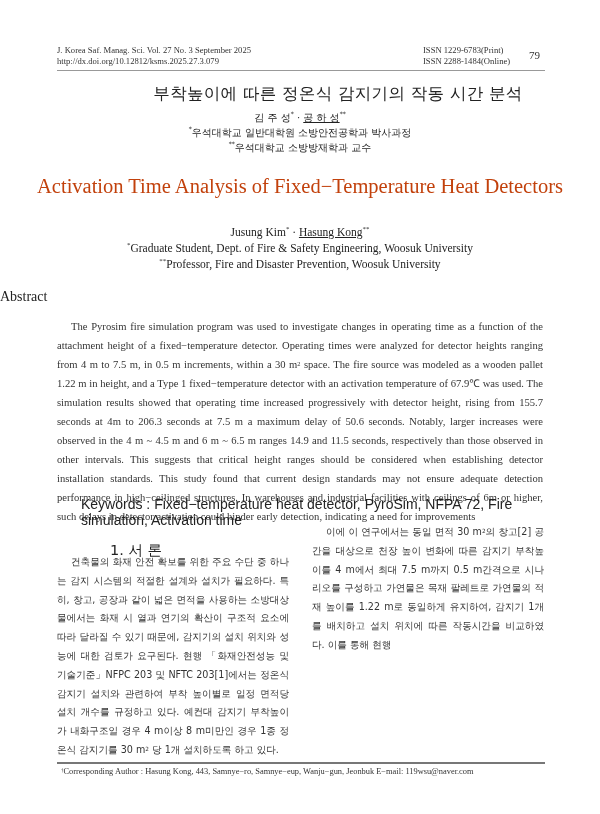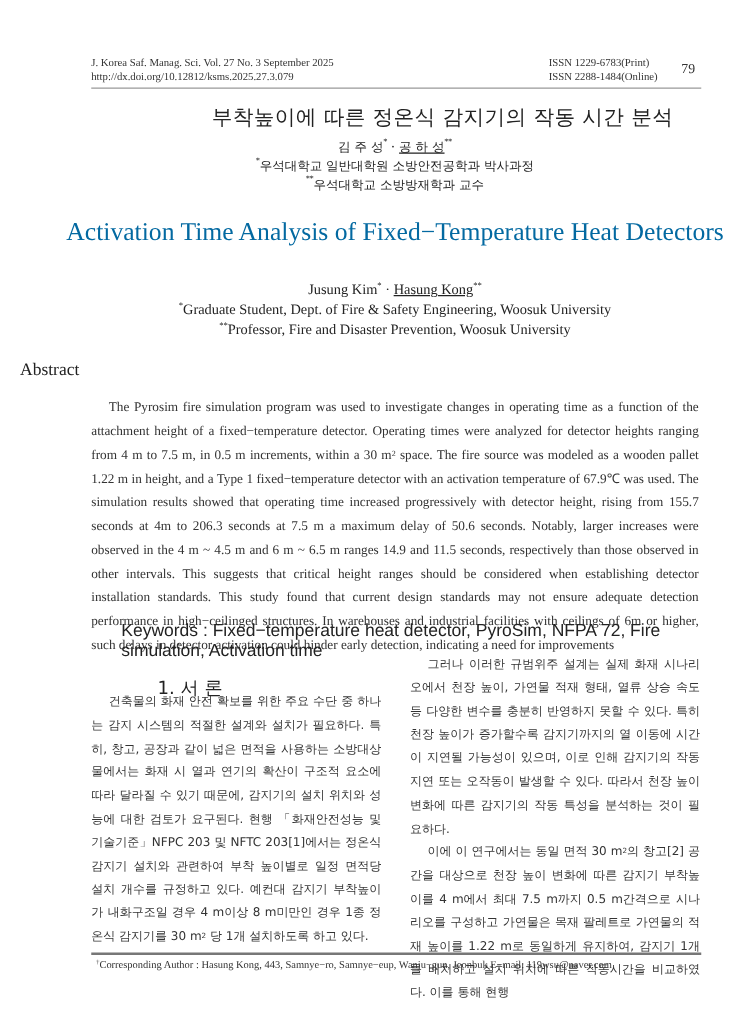--- a/index.html
+++ b/index.html
@@ -1,30 +1,30 @@
 <!DOCTYPE html>
 <html><head>
 <meta charset="utf-8">
 <style>
   html, body { margin: 0; padding: 0; background: #ffffff; }
   body { width: 600px; height: 814px; position: relative; overflow: hidden; color: #222; font-family: "DejaVu Serif", serif; }
-  .page { position: absolute; left: 16px; top: 0; width: 476px; height: 814px; }
+  .page { position: absolute; left: 0; top: 0; width: 476px; height: 814px; }
   .header { position: absolute; left: 57px; top: 45px; width: 488px; font-family: "Liberation Serif", serif; font-size: 8.6px; line-height: 10.5px; color: #333; }
   .header .left { position: absolute; left: 0; top: 0; }
   .header .right { position: absolute; left: 366px; top: 0; }
   .header .pno { position: absolute; left: 472px; top: 5px; font-size: 11px; }
   .header-rule { position: absolute; left: 57px; top: 70px; width: 488px; height: 1px; background: #999; }
   .kr-title { position: absolute; left: 0; width: 600px; top: 83px; text-align: center; font-family: "DejaVu Sans", sans-serif; font-size: 16.5px; color: #222; letter-spacing: 0.3px; padding-left: 38px; }
   .kr-line { position: absolute; left: 0; width: 600px; text-align: center; font-family: "DejaVu Serif", serif; font-size: 10px; color: #222; }
   .kr-authors { top: 111px; }
   .kr-aff1 { top: 126px; }
   .kr-aff2 { top: 141px; }
   .u { text-decoration: underline; text-align: center; }
   sup { font-size: 60%; vertical-align: top; position: relative; top: -1px; }
-  .en-title { position: absolute; left: 0; width: 600px; top: 172px; text-align: center; font-family: "Liberation Serif", serif; font-size: 20.5px; line-height: 29px; color: #0369a1; }
+  .en-title { position: absolute; left: 0; width: 600px; top: 172px; text-align: center; font-family: "Liberation Serif", serif; font-size: 20.5px; line-height: 29px; color: #c2410c; }
   .en-line { position: absolute; left: 0; width: 600px; text-align: center; font-family: "Liberation Serif", serif; font-size: 11.5px; color: #222; }
   .en-authors { top: 226px; }
   .en-aff1 { top: 242px; }
   .en-aff2 { top: 258px; }
   .abstract-head { position: absolute; left: 0; width: 600px; top: 289px; text-align: left; font-family: "Liberation Serif", serif; font-size: 14px; color: #222; }
   .abstract-body { position: absolute; left: 57px; top: 317px; width: 486px; font-family: "Liberation Serif", serif; font-size: 10.6px; line-height: 19px; text-align: justify; text-indent: 14px; color: #333; }
   .keywords { position: absolute; left: 57px; top: 496px; width: 490px; font-family: "Liberation Sans", sans-serif; font-size: 14px; color: #222; padding-left: 24px; }
   .col { position: absolute; font-family: "DejaVu Sans", sans-serif; font-size: 9.6px; line-height: 18.8px; text-align: justify; color: #333; }
   .col-left { left: 57px; top: 553px; width: 232px; text-indent: 14px; }
   .col-right { left: 312px; top: 523px; width: 232px; }
@@ -76,21 +76,20 @@
     <sup>**</sup><span>Professor, Fire and Disaster Prevention, Woosuk University</span>
   </div>
 
   <div class="abstract-head">Abstract</div>
   <div class="abstract-body"><span>The Pyrosim fire simulation program was used to investigate changes in operating time as a function of the attachment height of a fixed−temperature detector. Operating times were analyzed for detector heights ranging from 4 m to 7.5 m, in 0.5 m increments, within a 30 m</span><sup>2</sup><span> space. The fire source was modeled as a wooden pallet 1.22 m in height, and a Type 1 fixed−temperature detector with an activation temperature of 67.9℃ was used. The simulation results showed that operating time increased progressively with detector height, rising from 155.7 seconds at 4m to 206.3 seconds at 7.5 m a maximum delay of 50.6 seconds. Notably, larger increases were observed in the 4 m ~ 4.5 m and 6 m ~ 6.5 m ranges 14.9 and 11.5 seconds, respectively than those observed in other intervals. This suggests that critical height ranges should be considered when establishing detector installation standards. This study found that current design standards may not ensure adequate detection performance in high−ceilinged structures. In warehouses and industrial facilities with ceilings of 6m or higher, such delays in detector activation could hinder early detection, indicating a need for improvements</span></div>
   <div class="keywords"><span>Keywords : </span><span>Fixed−temperature heat detector, PyroSim, NFPA 72, Fire simulation, Activation time</span></div>
 
   <div class="sec-head">1. 서 론</div>
   <div class="col col-left"><span>건축물의 화재 안전 확보를 위한 주요 수단 중 하나는 감지 시스템의 적절한 설계와 설치가 필요하다. 특히, 창고, 공장과 같이 넓은 면적을 사용하는 소방대상물에서는 화재 시 열과 연기의 확산이 구조적 요소에 따라 달라질 수 있기 때문에, 감지기의 설치 위치와 성능에 대한 검토가 요구된다. 현행 「화재안전성능 및 기술기준」NFPC 203 및 NFTC 203[1]에서는 정온식 감지기 설치와 관련하여 부착 높이별로 일정 면적당 설치 개수를 규정하고 있다. 예컨대 감지기 부착높이가 내화구조일 경우 4 m이상 8 m미만인 경우 1종 정온식 감지기를 30 m</span><sup>2</sup><span> 당 1개 설치하도록 하고 있다.</span></div>
   <div class="col col-right">
-    <p>그러나 이러한 규범위주 설계는 실제 화재 시나리오에서 천장 높이, 가연물 적재 형태, 열류 상승 속도 등 다양한 변수를 충분히 반영하지 못할 수 있다. 특히 천장 높이가 증가할수록 감지기까지의 열 이동에 시간이 지연될 가능성이 있으며, 이로 인해 감지기의 작동 지연 또는 오작동이 발생할 수 있다. 따라서 천장 높이 변화에 따른 감지기의 작동 특성을 분석하는 것이 필요하다.</p>
     <p><span>이에 이 연구에서는 동일 면적 30 m</span><sup>2</sup><span>의 창고[2] 공간을 대상으로 천장 높이 변화에 따른 감지기 부착높이를 4 m에서 최대 7.5 m까지 0.5 m간격으로 시나리오를 구성하고 가연물은 목재 팔레트로 가연물의 적재 높이를 1.22 m로 동일하게 유지하여, 감지기 1개를 배치하고 설치 위치에 따른 작동시간을 비교하였다. 이를 통해 현행</span></p>
   </div>
 
   <div class="foot-rule"></div>
   <div class="footnote">
     <div><sup>†</sup><span>Corresponding Author : Hasung Kong, 443, Samnye−ro, Samnye−eup, Wanju−gun, Jeonbuk E−mail: 119wsu@naver.com</span></div>
   </div>
 
 </div>
 

